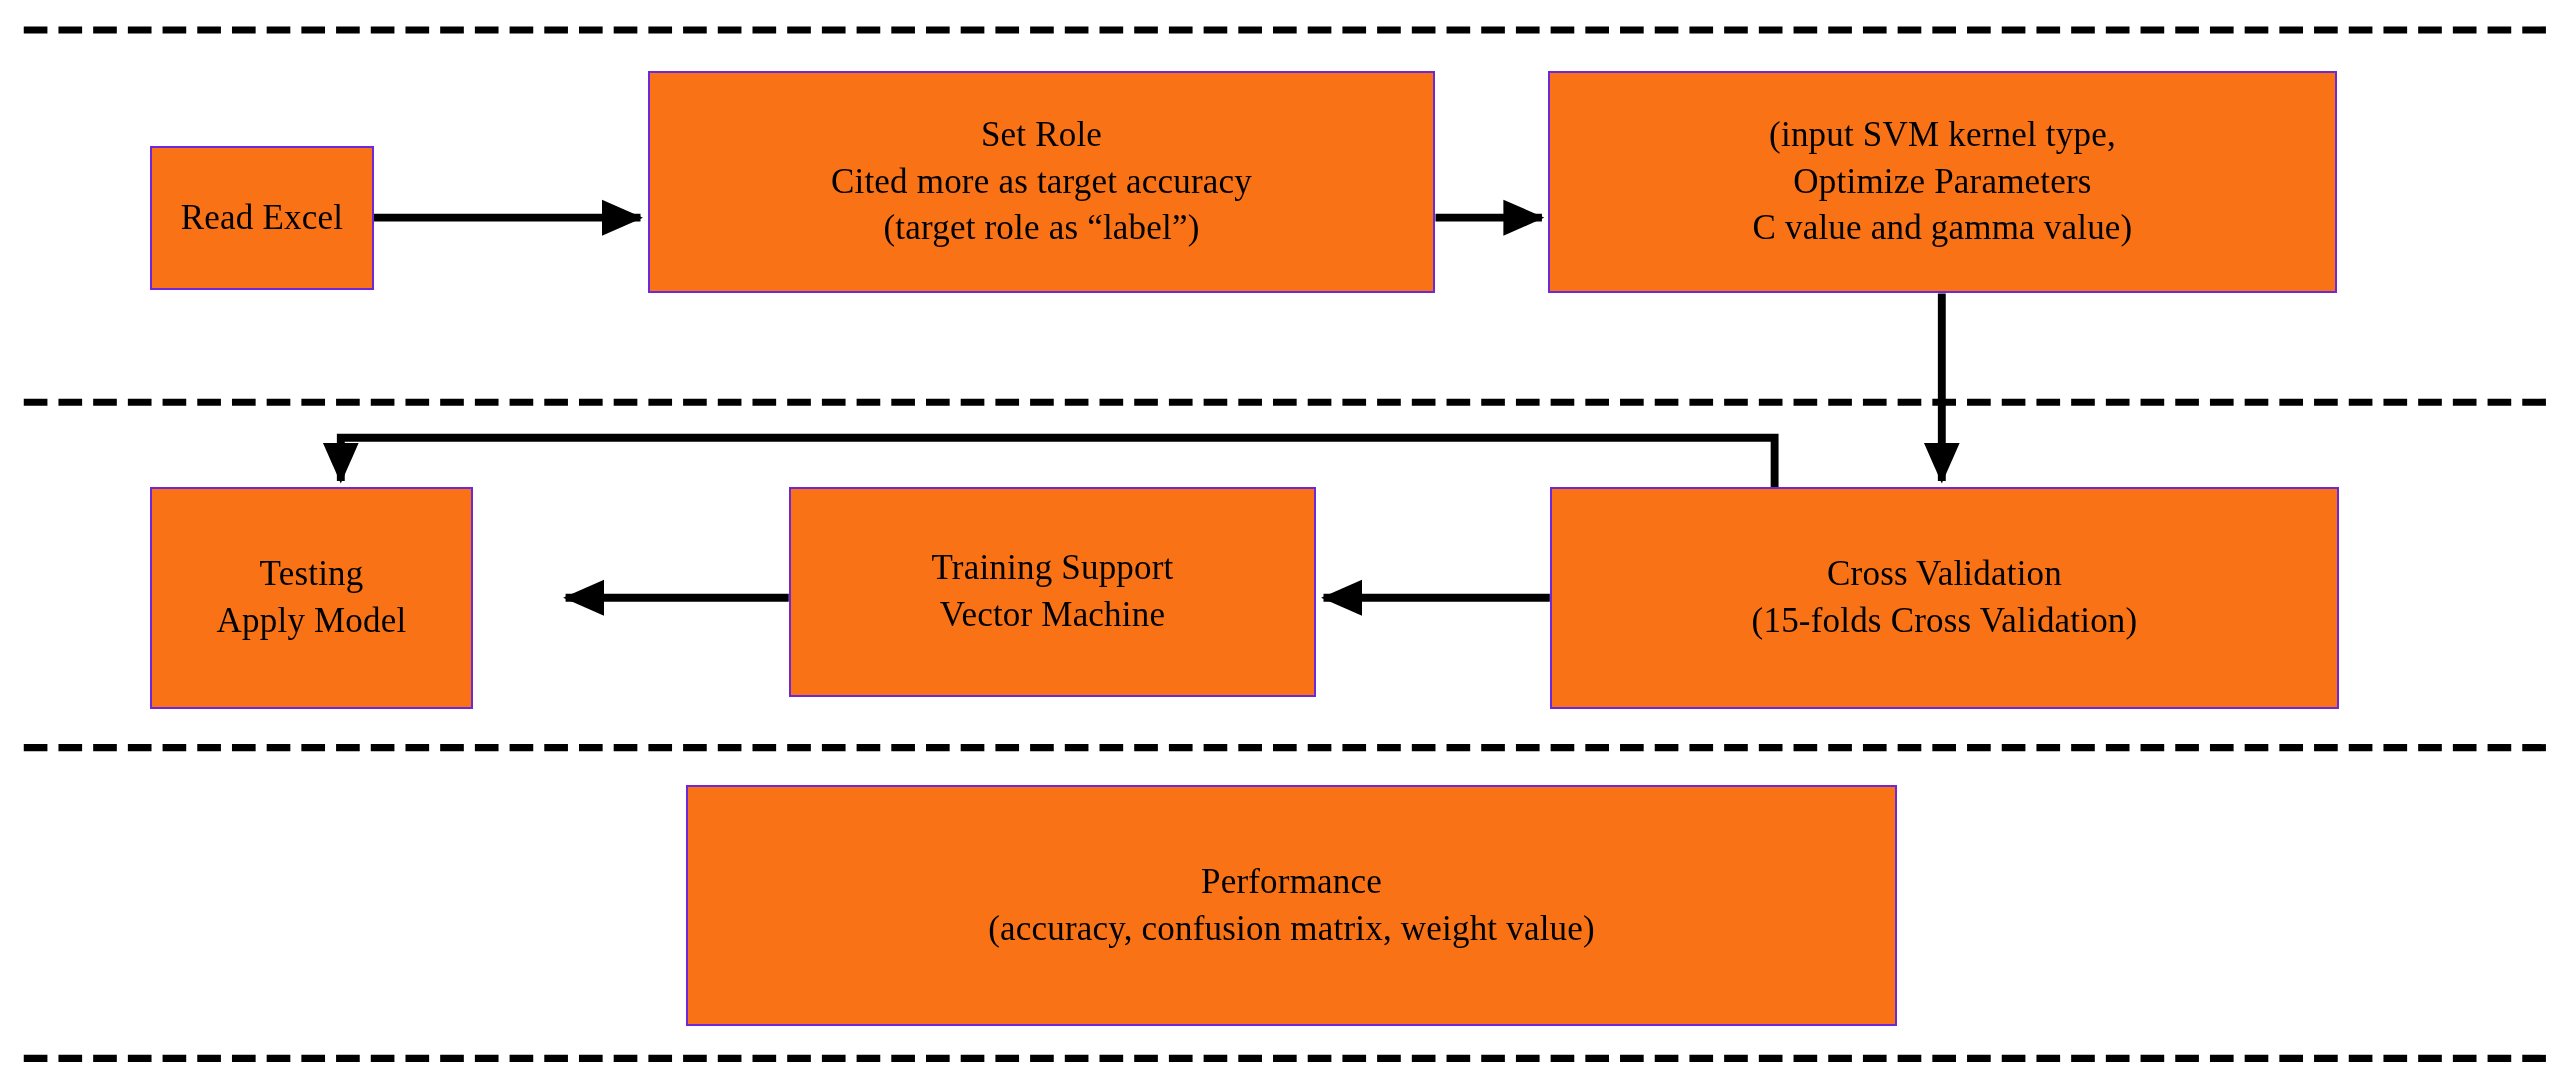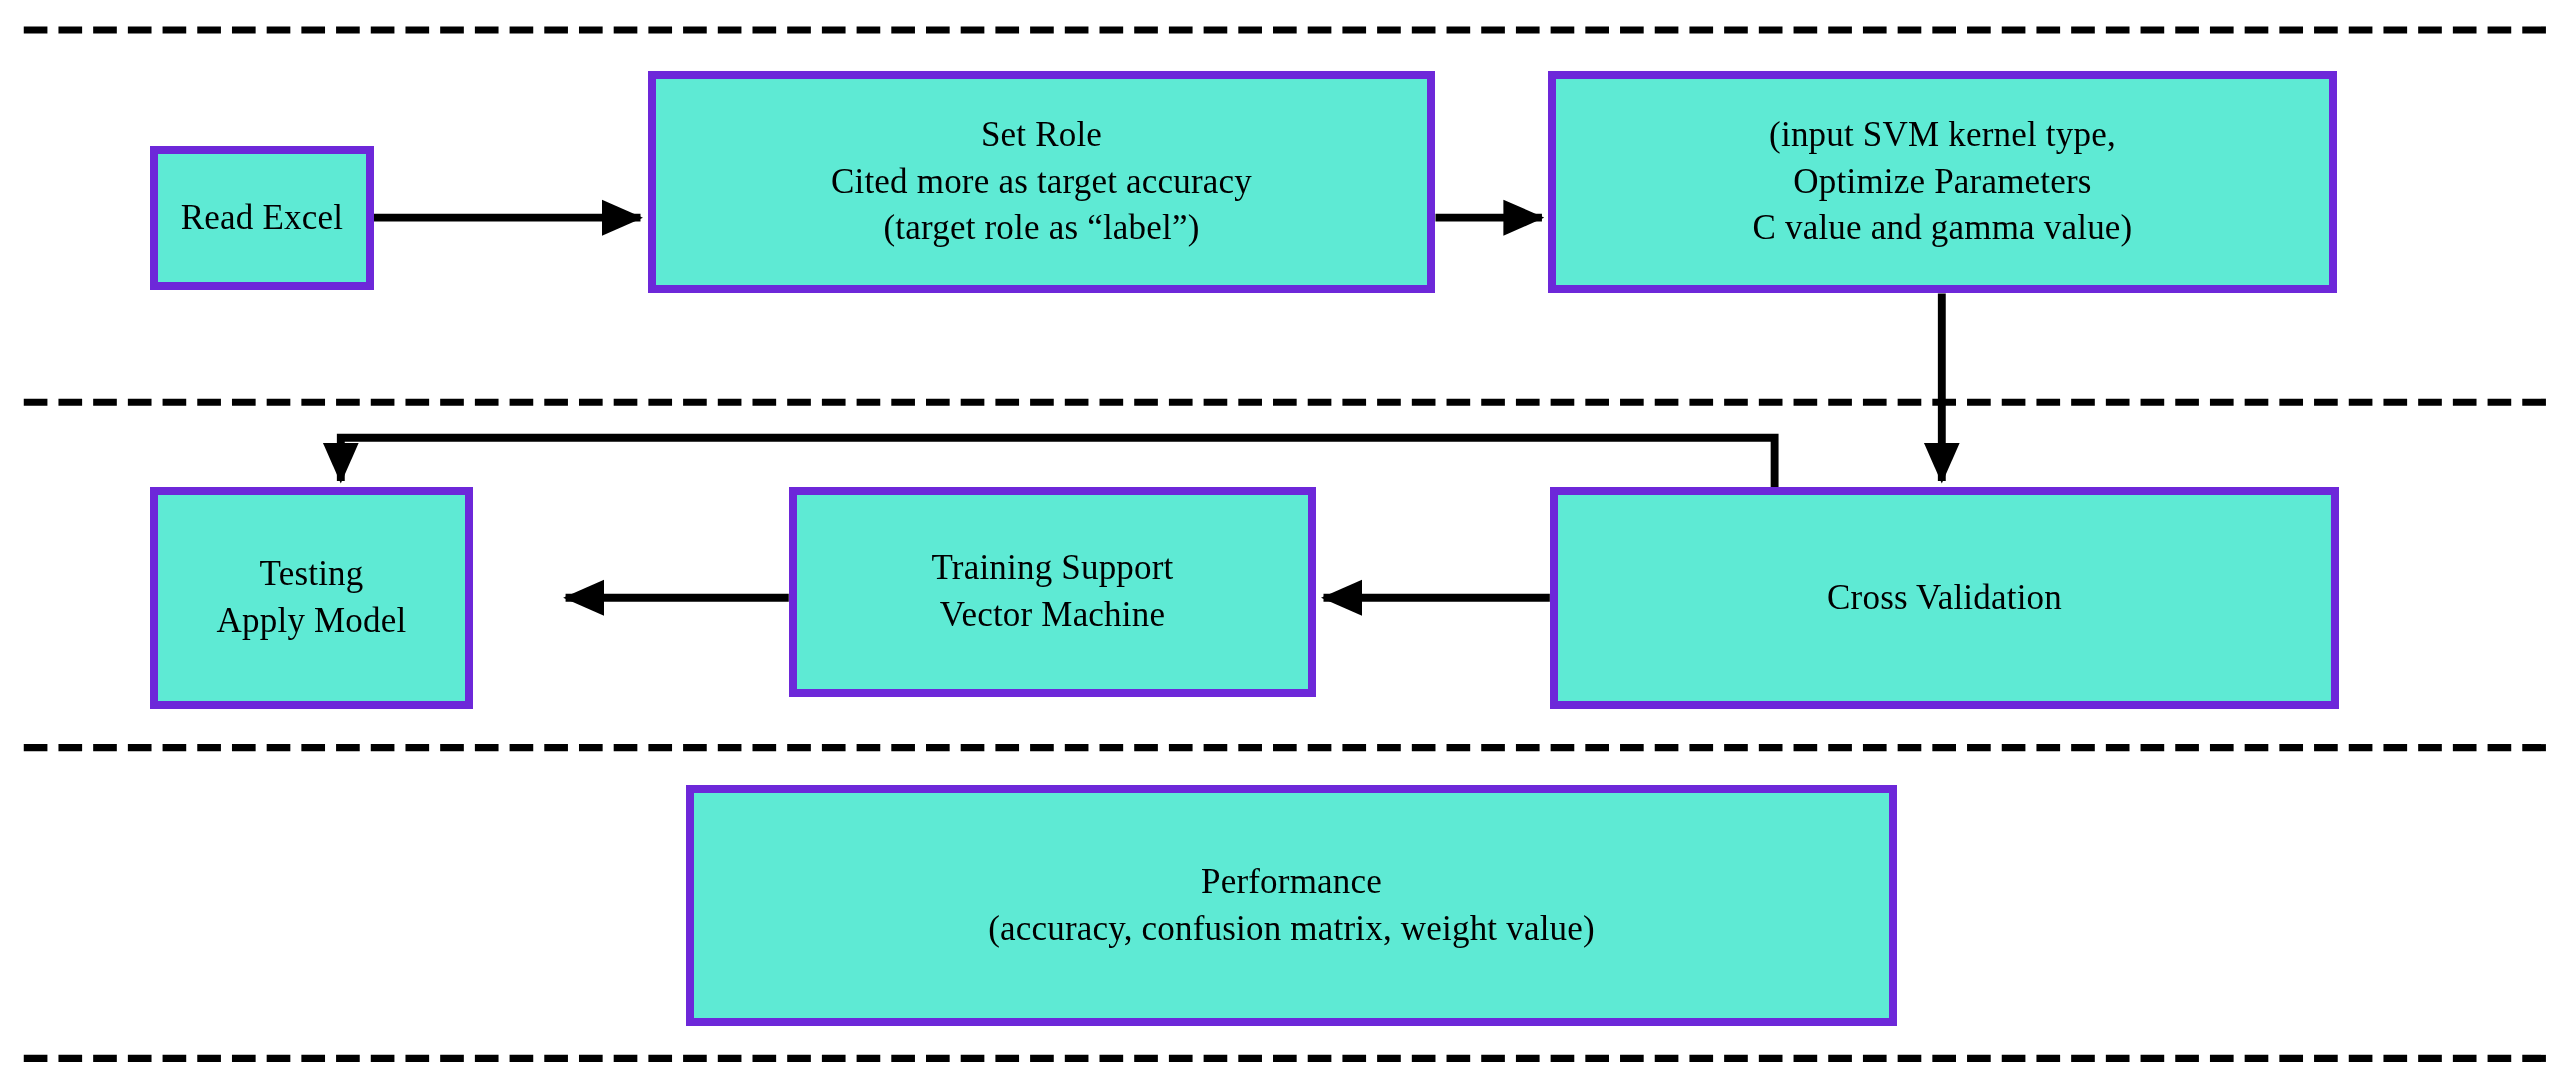--- a/index.html
+++ b/index.html
@@ -20,22 +20,22 @@
     position: absolute;
     left: 0;
     top: 0;
     width: 2576px;
     height: 1086px;
     pointer-events: none;
   }
   .node {
     position: absolute;
     box-sizing: border-box;
-    background: #5eead4;
-    border: 8px solid #6d28d9;
+    background: #f97316;
+    border: 2px solid #6d28d9;
     display: flex;
     flex-direction: column;
     align-items: center;
     justify-content: center;
     text-align: center;
     color: #000000;
     font-size: 35px;
     line-height: 1.33;
     letter-spacing: 0.2px;
   }
@@ -103,20 +103,21 @@
     <span class="line">Apply Model</span>
   </div>
 
   <div class="node" id="node-training-svm">
     <span class="line">Training Support</span>
     <span class="line">Vector Machine</span>
   </div>
 
   <div class="node" id="node-cross-validation">
     <span class="line">Cross Validation</span>
+    <span class="line">(15-folds Cross Validation)</span>
   </div>
 
   <div class="node" id="node-performance">
     <span class="line">Performance</span>
     <span class="line">(accuracy, confusion matrix, weight value)</span>
   </div>
 
 </div>
 
 

